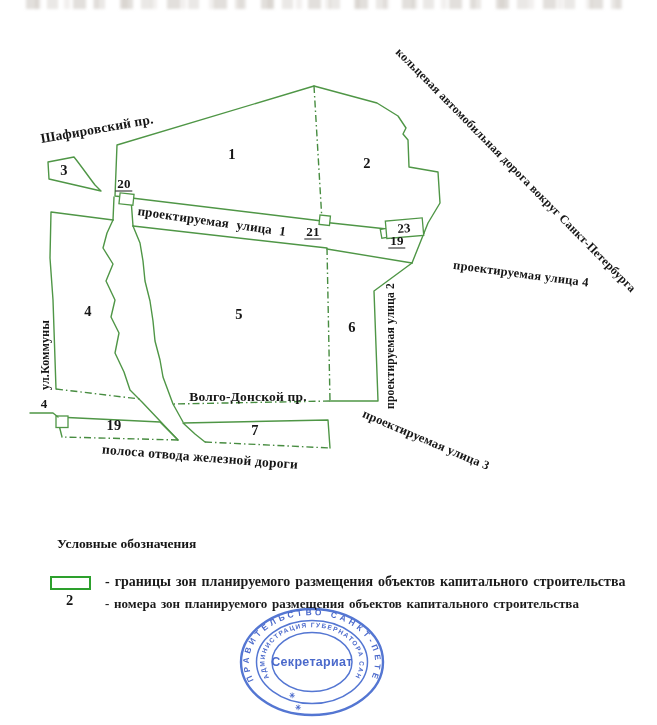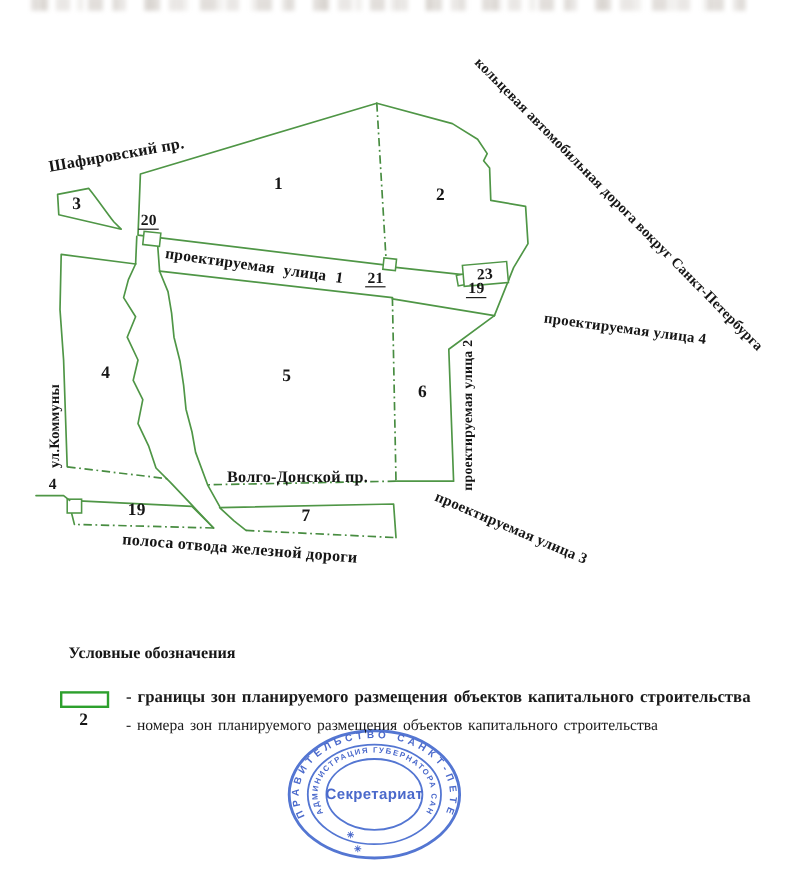--- a/index.html
+++ b/index.html
@@ -24,21 +24,21 @@
     font-family:"Liberation Serif",serif;
     transform:translate(-50%,-50%) rotate(var(--r,0deg));
     font-size:var(--s,13px);line-height:1;letter-spacing:.2px;
   }
   .lbl.u{border-bottom:1.5px solid #1c1c1c;padding:0 2px 1px 2px;text-align:right;}
   .legend{position:absolute;left:0;top:0;width:657px;height:0;}
   .legend-title{position:absolute;left:57px;top:536px;font-size:13.5px;font-weight:700;color:#161616;}
   .legend-swatch{position:absolute;left:50px;top:576px;width:37px;height:10px;background:#fff;border:2.6px solid #2da02d;}
   .legend-sym2{position:absolute;left:66px;top:592px;font-size:14.5px;font-weight:700;color:#161616;}
   .legend-text1{position:absolute;left:105px;top:574px;font-size:14px;font-weight:700;color:#1b1b1b;word-spacing:1.5px;}
-  .legend-text2{position:absolute;left:105px;top:596px;font-size:13px;font-weight:400;color:#1b1b1b;word-spacing:1.5px;}
+  .legend-text2{position:absolute;left:105px;top:596px;font-size:13px;font-weight:700;color:#1b1b1b;word-spacing:1.5px;}
   .stamp{position:absolute;left:237px;top:604px;mix-blend-mode:multiply;opacity:.88;}
   .stamp .ring{fill:none;stroke:#3c63cc;}
   .stamp text{fill:#3154c4;font-family:"Liberation Sans",sans-serif;font-weight:700;}
   .stamp .center-txt{font-size:12.5px;letter-spacing:.3px;}
   .stamp .ring-txt-outer{font-size:8.3px;letter-spacing:1.1px;}
   .stamp .ring-txt-inner{font-size:6.5px;letter-spacing:.25px;}
   .stamp .star{font-size:7.5px;}
 </style>
 </head>
 <body>

